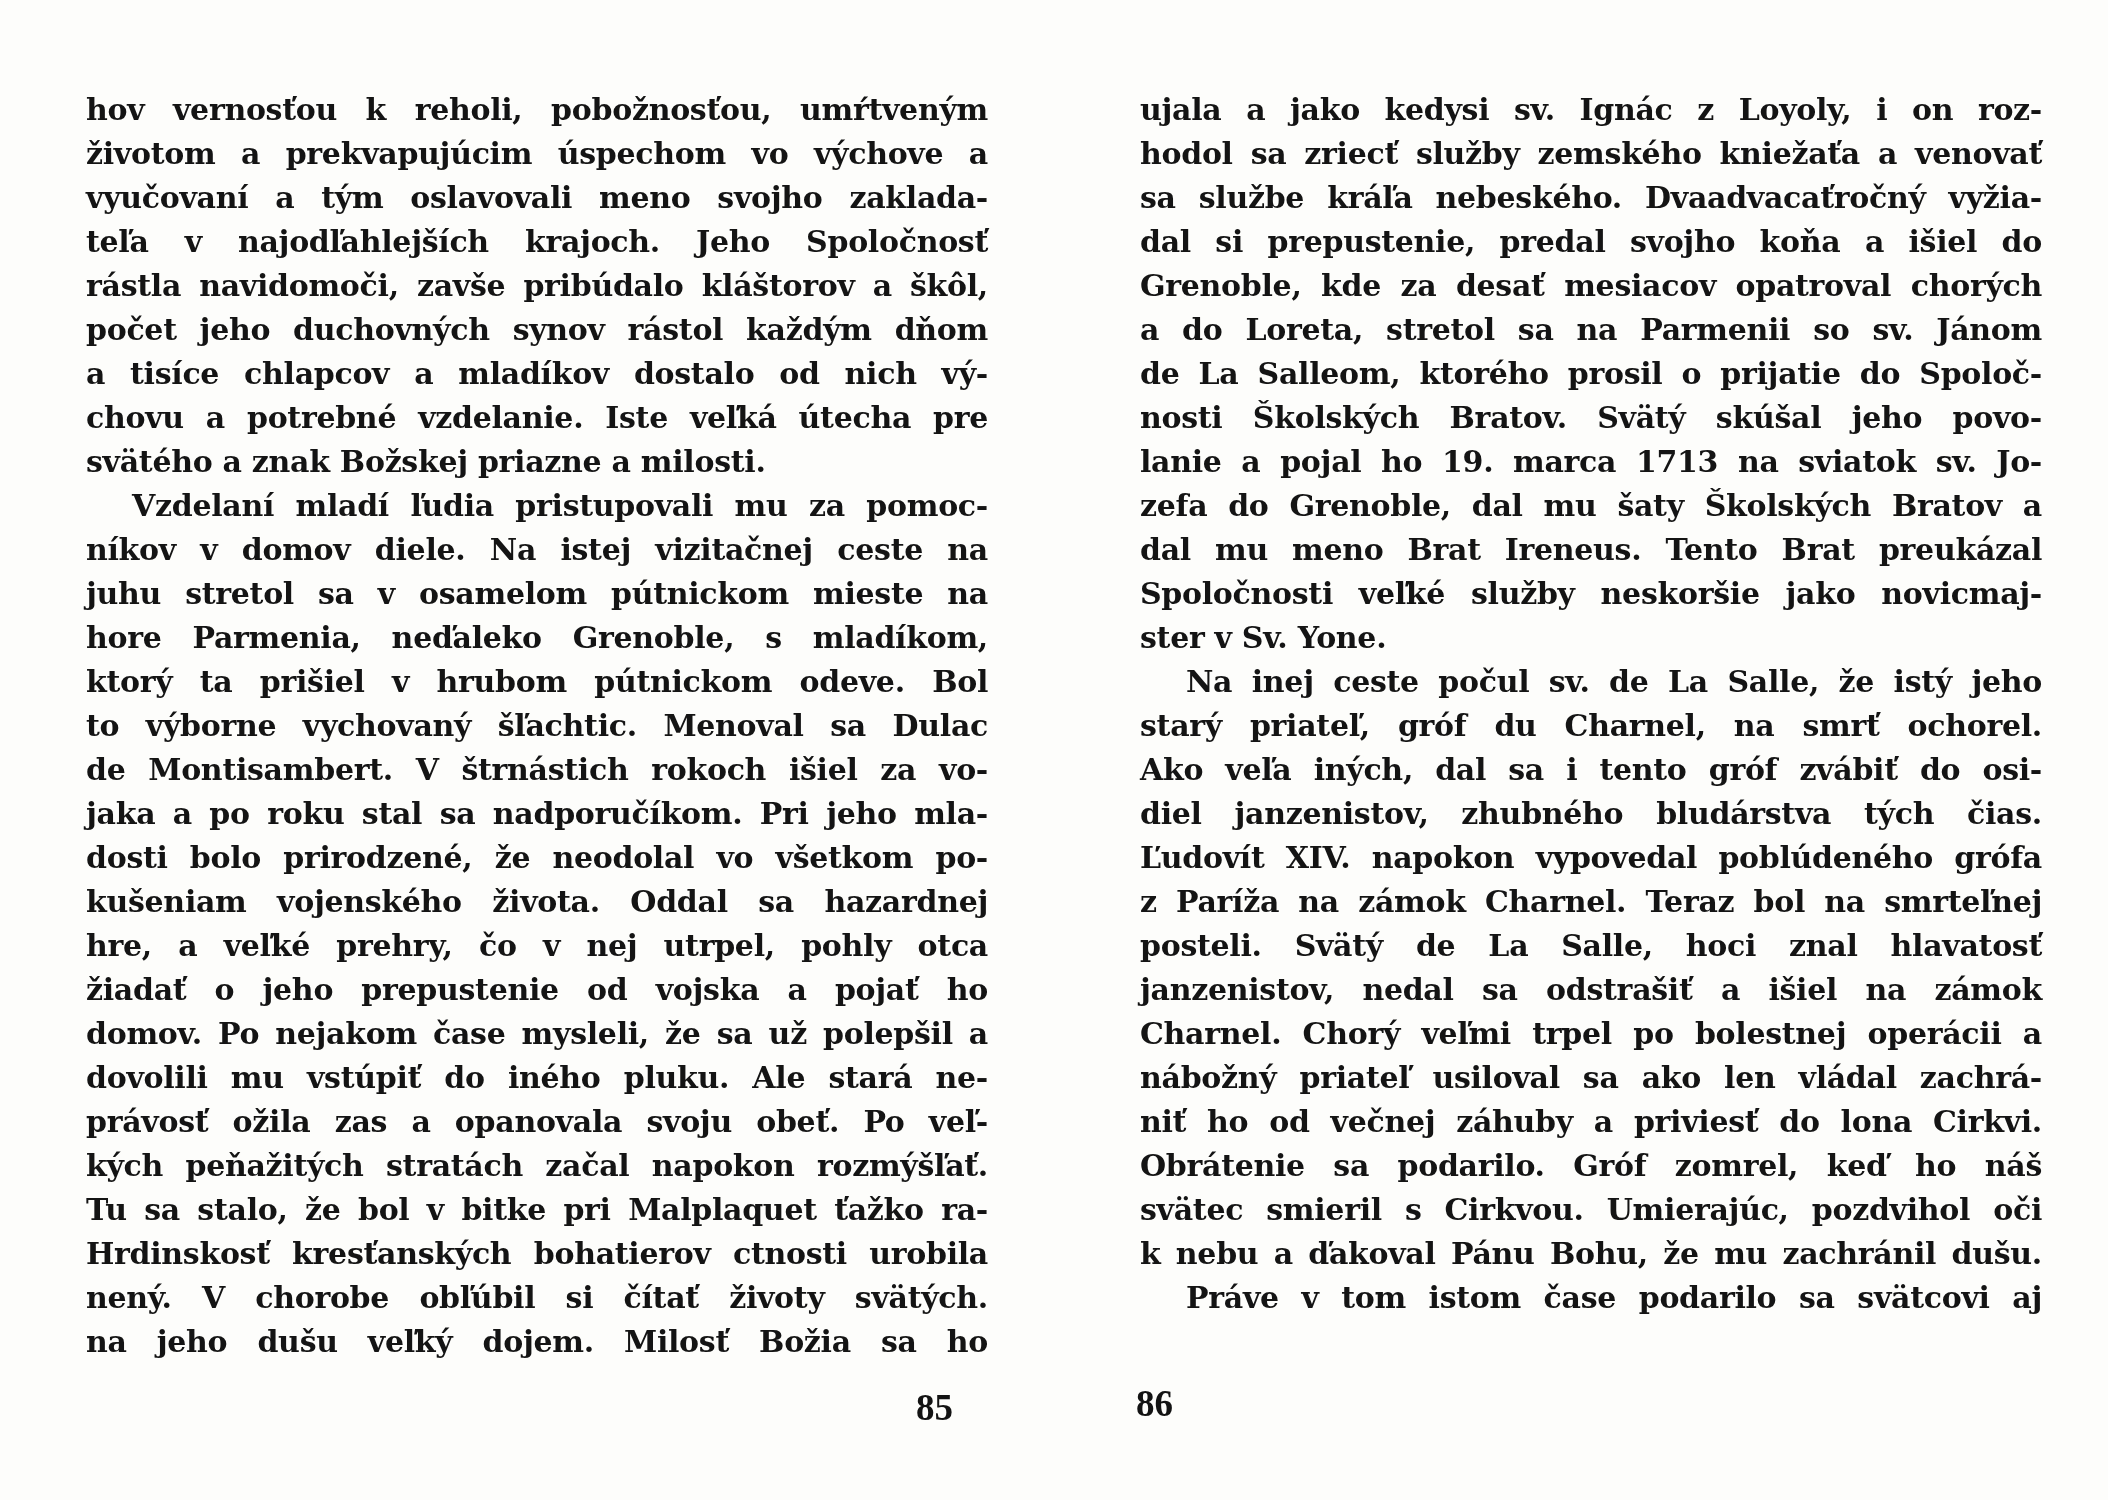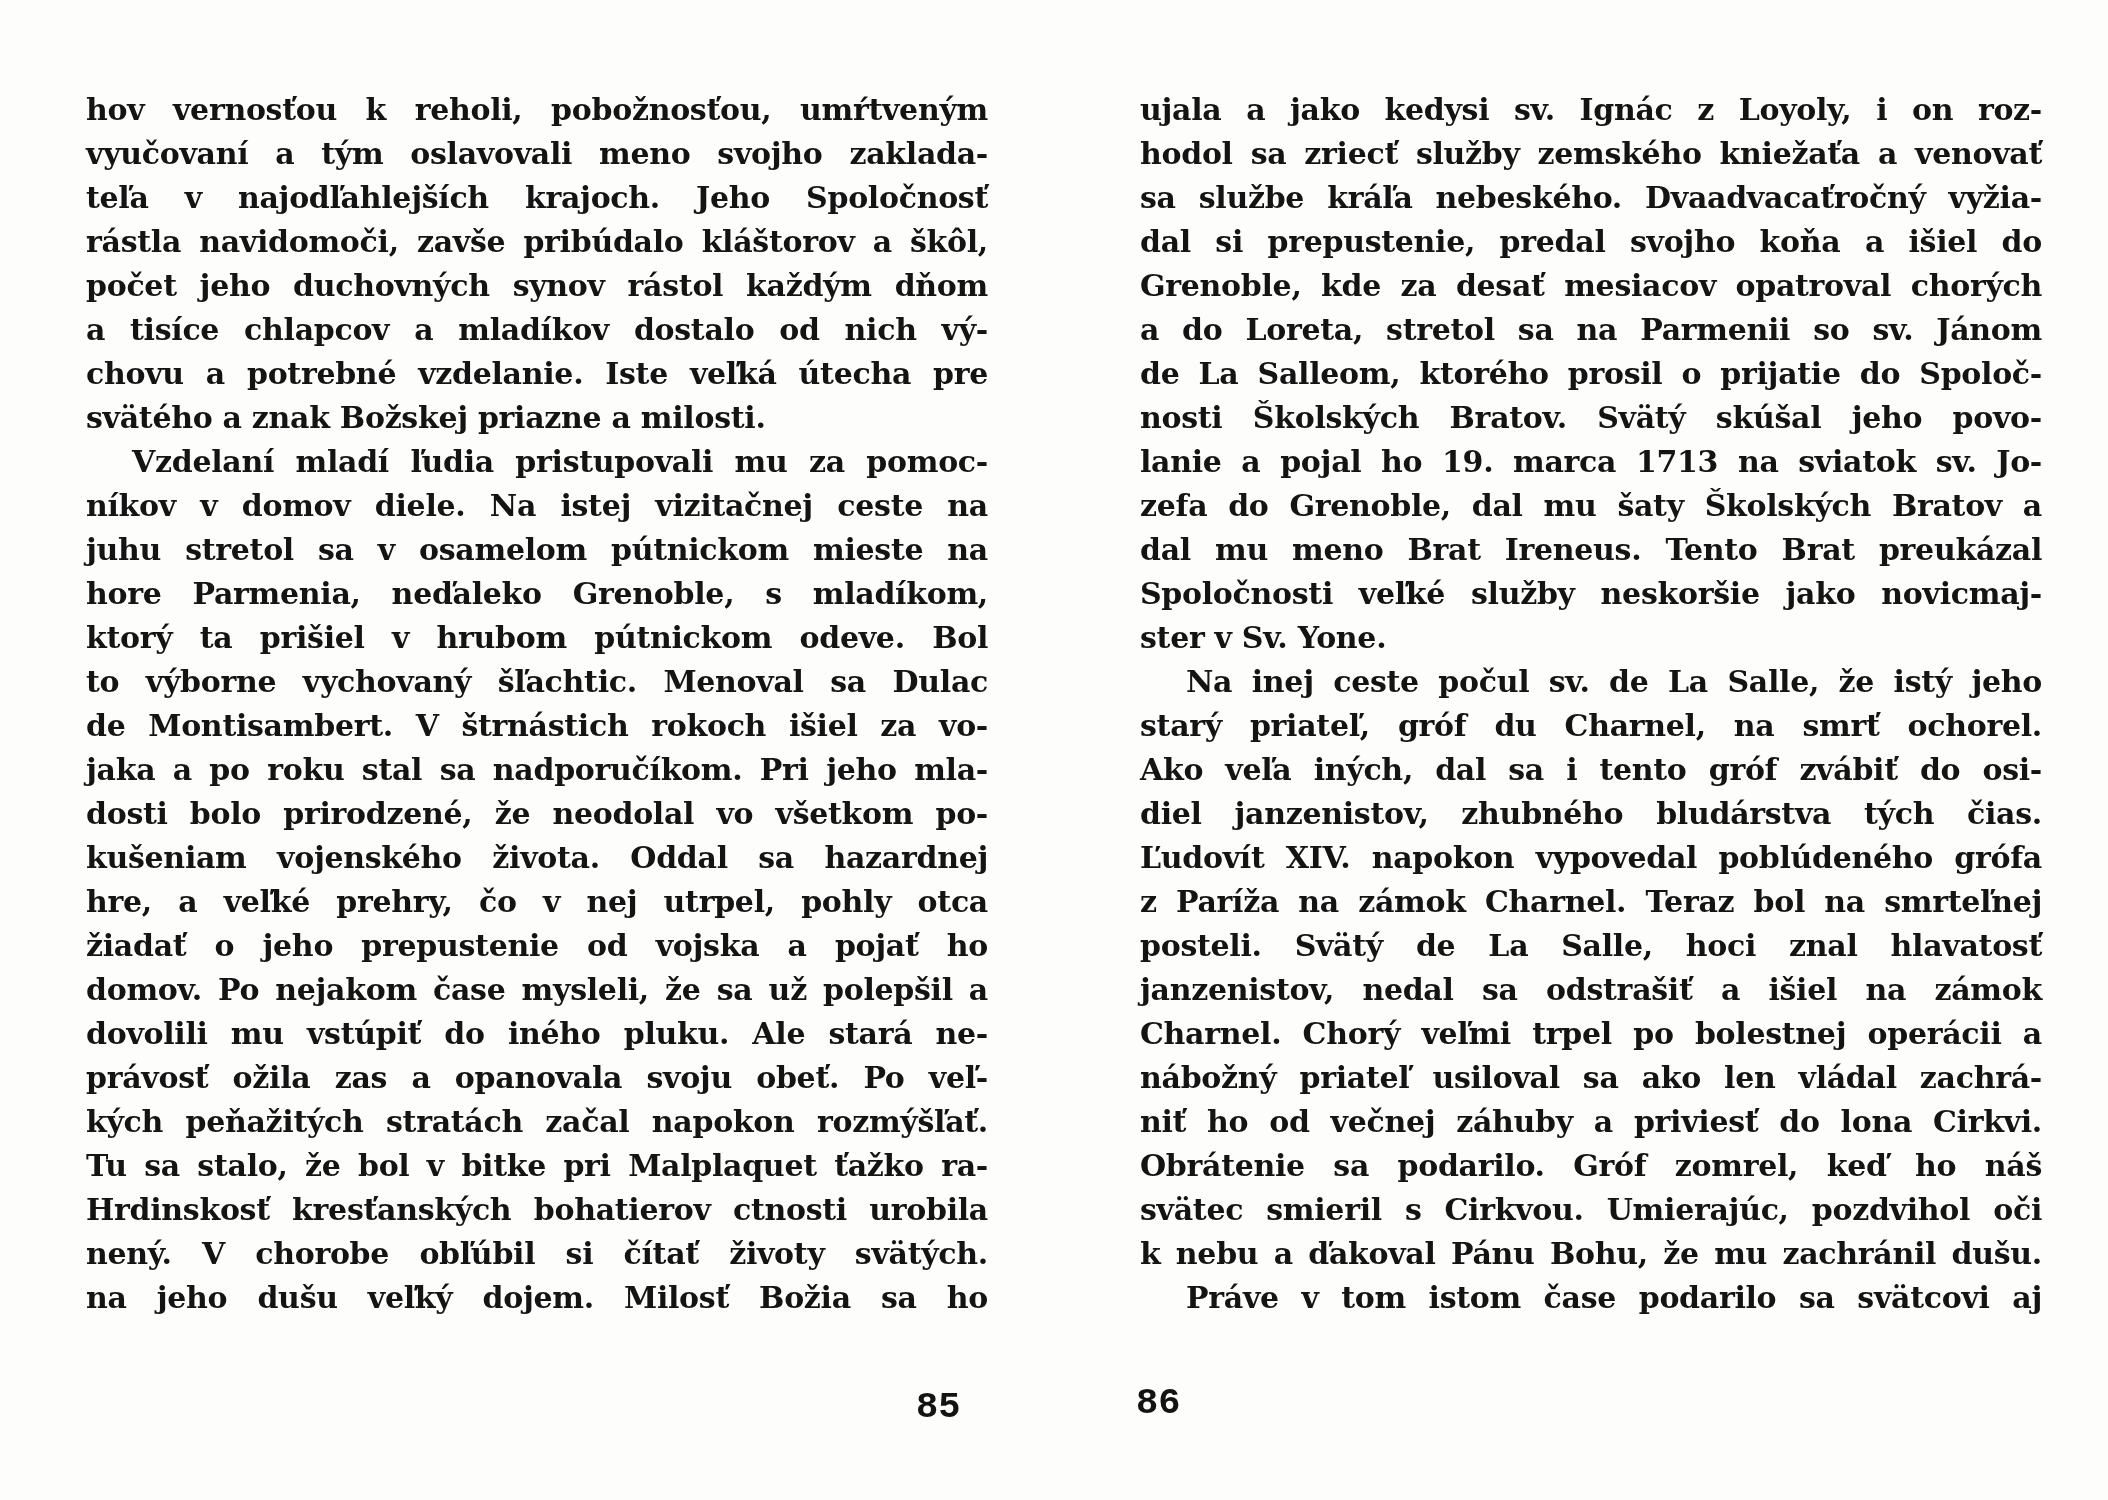--- a/index.html
+++ b/index.html
@@ -38,35 +38,36 @@
     white-space: normal;
   }
   .line.no-justify {
     text-align-last: left;
   }
   .line.indent {
     text-indent: 46px;
   }
   .page-number {
     position: absolute;
-    font-family: Liberation Mono, monospace;
+    font-family: Liberation Serif, serif;
     font-weight: bold;
     font-size: 37px;
     color: #131313;
   }
   #page-number-left  { left: 916px;  top: 1386px; }
   #page-number-right { left: 1136px; top: 1382px; }
 </style>
 </head>
 <body>
 
 <div class="book-spread">
 
   <div id="column-left" class="text-column">
       <div class="line">hov vernosťou k reholi, pobožnosťou, umŕtveným</div>
+      <div class="line">životom a prekvapujúcim úspechom vo výchove a</div>
       <div class="line">vyučovaní a tým oslavovali meno svojho zaklada-</div>
       <div class="line">teľa v najodľahlejších krajoch. Jeho Spoločnosť</div>
       <div class="line">rástla navidomoči, zavše pribúdalo kláštorov a škôl,</div>
       <div class="line">počet jeho duchovných synov rástol každým dňom</div>
       <div class="line">a tisíce chlapcov a mladíkov dostalo od nich vý-</div>
       <div class="line">chovu a potrebné vzdelanie. Iste veľká útecha pre</div>
       <div class="line no-justify">svätého a znak Božskej priazne a milosti.</div>
       <div class="line indent">Vzdelaní mladí ľudia pristupovali mu za pomoc-</div>
       <div class="line">níkov v domov diele. Na istej vizitačnej ceste na</div>
       <div class="line">juhu stretol sa v osamelom pútnickom mieste na</div>

